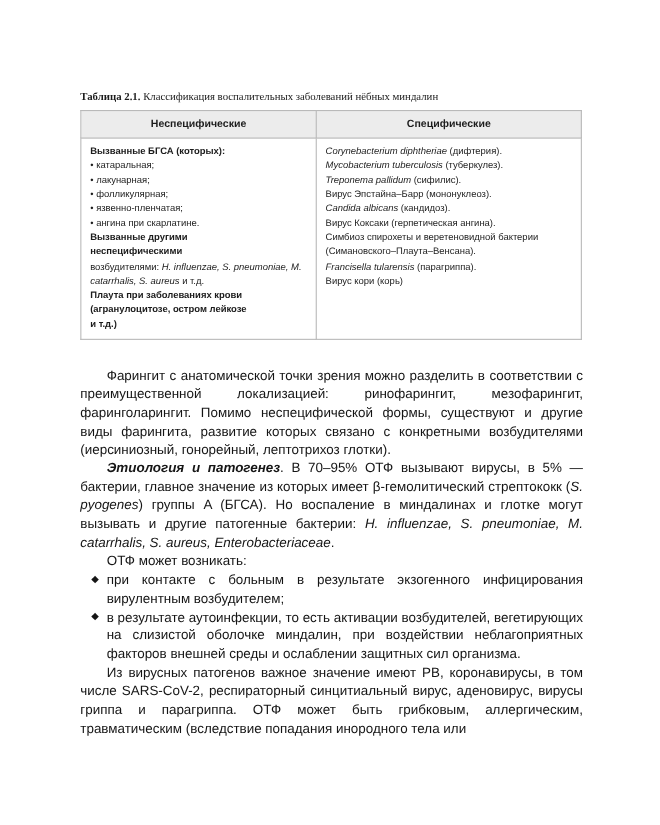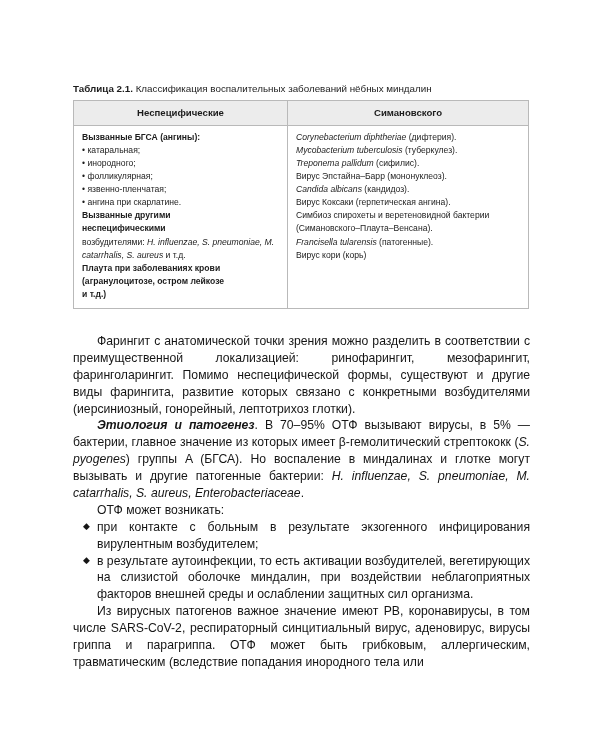--- a/index.html
+++ b/index.html
@@ -48,21 +48,21 @@
     font-weight: bold;
     color: #1c1c1c;
   }
 
   
   .table-caption {
     position: absolute;
     left: 73px;
     top: 83px;
     width: 460px;
-    font-family: Liberation Sans, sans-serif;
+    font-family: Liberation Serif, serif;
     font-size: 9.8px;
     color: #1c1c1c;
     line-height: 1.25;
   }
   .table-caption .caption-label {
     font-weight: bold;
   }
 
   
   .class-table {
@@ -161,30 +161,30 @@
 
 
   <div class="table-caption">
     <span class="caption-label">Таблица 2.1.</span><span> Классификация воспалительных заболеваний нёбных миндалин</span>
   </div>
 
   <table class="class-table">
     <thead>
       <tr>
         <th class="col-left">Неспецифические</th>
-        <th class="col-right">Симановского</th>
+        <th class="col-right">Специфические</th>
       </tr>
     </thead>
     <tbody>
       <tr>
 
         <td class="col-left">
-          <span class="cell-line bold">Вызванные БГСА (ангины):</span>
+          <span class="cell-line bold">Вызванные БГСА (которых):</span>
           <span class="cell-line bullet">катаральная;</span>
-          <span class="cell-line bullet">инородного;</span>
+          <span class="cell-line bullet">лакунарная;</span>
           <span class="cell-line bullet">фолликулярная;</span>
           <span class="cell-line bullet">язвенно-пленчатая;</span>
           <span class="cell-line bullet">ангина при скарлатине.</span>
 
           <span class="cell-line bold">Вызванные другими</span>
           <span class="cell-line bold">неспецифическими</span>
           <span class="cell-line"><span class="inline-bold">возбудителями:</span><span class="inline-ital"> H. influenzae, S. pneumoniae, M. catarrhalis, S. aureus</span><span> и т.д.</span></span>
 
           <span class="cell-line bold">Плаута при заболеваниях крови</span>
           <span class="cell-line bold">(агранулоцитозе, остром лейкозе</span>
@@ -192,21 +192,21 @@
         </td>
 
         <td class="col-right">
           <span class="cell-line"><span class="inline-ital">Corynebacterium diphtheriae</span><span> (дифтерия).</span></span>
           <span class="cell-line"><span class="inline-ital">Mycobacterium tuberculosis</span><span> (туберкулез).</span></span>
           <span class="cell-line"><span class="inline-ital">Treponema pallidum</span><span> (сифилис).</span></span>
           <span class="cell-line"><span class="inline-ital"></span><span>Вирус Эпстайна–Барр (мононуклеоз).</span></span>
           <span class="cell-line"><span class="inline-ital">Candida albicans</span><span> (кандидоз).</span></span>
           <span class="cell-line"><span class="inline-ital"></span><span>Вирус Коксаки (герпетическая ангина).</span></span>
           <span class="cell-line"><span class="inline-ital"></span><span>Симбиоз спирохеты и веретеновидной бактерии (Симановского–Плаута–Венсана).</span></span>
-          <span class="cell-line"><span class="inline-ital">Francisella tularensis</span><span> (патогенные).</span></span>
+          <span class="cell-line"><span class="inline-ital">Francisella tularensis</span><span> (парагриппа).</span></span>
           <span class="cell-line"><span class="inline-ital"></span><span>Вирус кори (корь)</span></span>
         </td>
       </tr>
     </tbody>
   </table>
 
   <div class="body-text">
 
     <p>Фарингит с анатомической точки зрения можно разделить в соответствии с преимущественной локализацией: ринофарингит, мезофарингит, фаринголарингит. Помимо неспецифической формы, существуют и другие виды фарингита, развитие которых связано с конкретными возбудителями (иерсиниозный, гонорейный, лептотрихоз глотки).</p>
 

